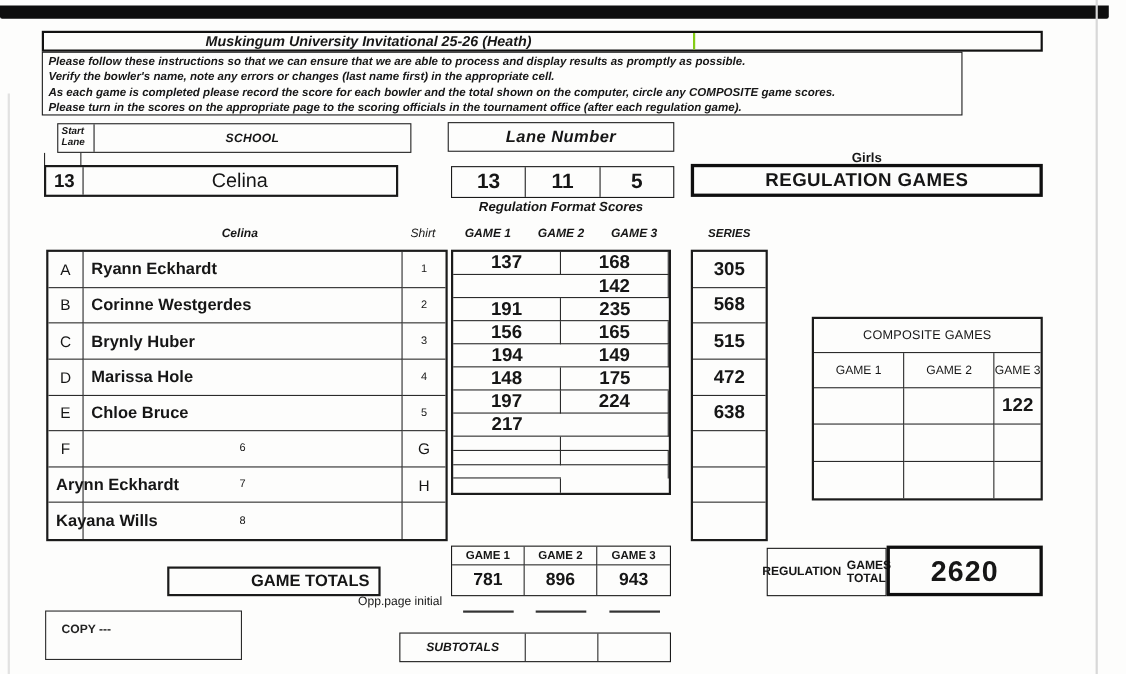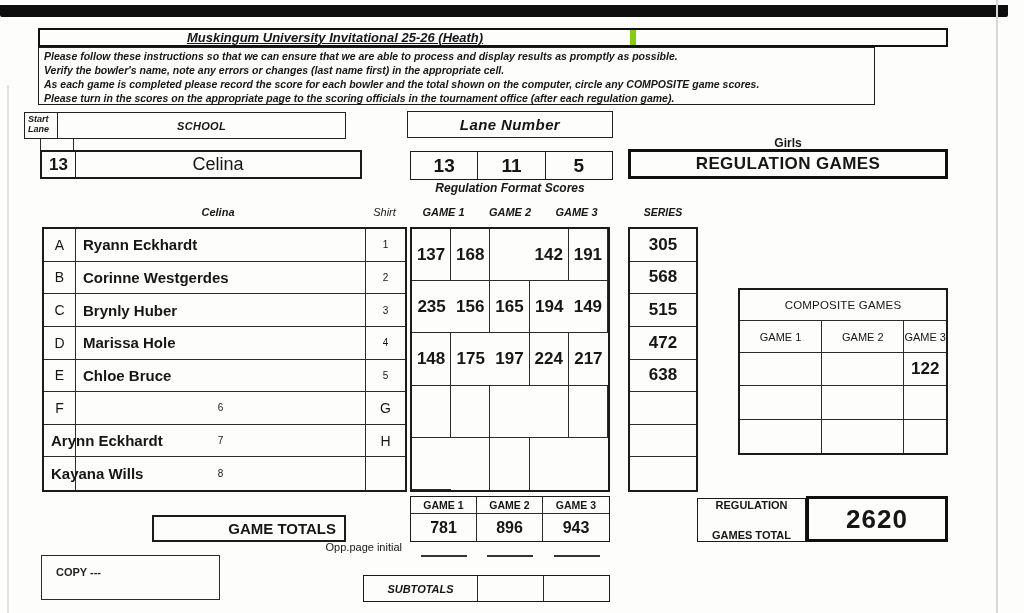--- a/index.html
+++ b/index.html
@@ -17,30 +17,30 @@
   
   .edge-right{position:absolute;left:996px;top:0;width:2px;height:613px;background:#d8d8d8;}
   .edge-left{position:absolute;left:7px;top:85px;width:2px;height:528px;background:#e2e2e1;}
   .topbar{position:absolute;left:0;top:5px;width:1008px;height:12px;background:#0e0e0e;border-radius:0 0 2px 2px;}
 
   .abs{position:absolute;box-sizing:border-box;}
   .flexc{display:flex;align-items:center;justify-content:center;}
 
   
   .title-row{left:38px;top:28px;width:910px;height:19px;border:2px solid #111;display:flex;}
-  .title-cell{width:590px;border-right:6px solid #84cc16;display:flex;align-items:center;justify-content:center;
-    font-size:13px;font-weight:bold;font-style:italic;text-decoration:underline;}
+  .title-cell{width:590px;border-right:2px solid #84cc16;display:flex;align-items:center;justify-content:center;
+    font-size:13px;font-weight:bold;font-style:italic;}
   .title-empty{flex:1;}
 
   
   .instructions{left:38px;top:47px;width:837px;height:58px;border:1.5px solid #1c1c1c;
     padding:1px 0 0 5px;font-size:10.5px;font-weight:bold;font-style:italic;line-height:14px;}
 
   
-  .school-head{left:24px;top:112px;width:322px;height:27px;border:1.5px solid #222;display:flex;}
+  .school-head{left:52px;top:112px;width:322px;height:27px;border:1.5px solid #222;display:flex;}
   .startlane-label{width:33px;border-right:1.5px solid #222;font-size:9px;font-weight:bold;font-style:italic;
     line-height:9.5px;padding:2px 0 0 3px;box-sizing:border-box;}
   .school-label{flex:1;display:flex;align-items:center;justify-content:center;
     font-size:11px;font-weight:bold;font-style:italic;letter-spacing:0.3px;}
   .school-gap{left:40px;top:139px;width:34px;height:11px;border-left:1.5px solid #2a2a2a;border-right:1.5px solid #2a2a2a;}
   .school-row{left:40px;top:150px;width:322px;height:29px;border:2px solid #1a1a1a;display:flex;}
   .startlane-value{width:33px;border-right:1.5px solid #222;display:flex;align-items:center;justify-content:center;
     font-size:17px;font-weight:bold;}
   .school-value{flex:1;display:flex;align-items:center;justify-content:center;font-size:18px;font-weight:normal;}
 
@@ -69,22 +69,22 @@
   .bowler-table{left:42px;top:227px;width:365px;height:265px;border:2px solid #1b1b1b;
     display:grid;grid-template-columns:32px 290px 1fr;grid-auto-rows:1fr;}
   .bt-cell{border-right:1.5px solid #2b2b2b;border-bottom:1.5px solid #2b2b2b;display:flex;align-items:center;min-width:0;}
   .bt-cell:nth-child(3n){border-right:none;}
   .bt-cell:nth-child(n+22){border-bottom:none;}
   .letter-cell{justify-content:center;font-size:14px;}
   .name-cell{padding-left:7px;font-weight:bold;font-size:15px;white-space:nowrap;}
   .shirt-cell{justify-content:center;font-size:10px;}
 
   
-  .games-grid{left:410px;top:227px;width:200px;height:265px;border:2px solid #1b1b1b;
-    display:grid;grid-template-columns:repeat(5,1fr);grid-auto-rows:1fr;}
+  .games-grid{left:410px;top:227px;width:200px;height:223px;border:2px solid #1b1b1b;
+    display:grid;grid-template-columns:repeat(2,1fr);grid-auto-rows:1fr;}
   .gg-cell{border-right:1.5px solid #2b2b2b;border-bottom:1.5px solid #2b2b2b;
     display:flex;align-items:center;justify-content:center;font-size:17px;font-weight:bold;}
   .gg-cell:nth-child(3n){border-right:none;}
   .gg-cell:nth-child(n+22){border-bottom:none;}
 
   
   .series-col{left:628px;top:227px;width:70px;height:265px;border:2px solid #1b1b1b;
     display:grid;grid-auto-rows:1fr;}
   .sc-cell{border-bottom:1.5px solid #2b2b2b;display:flex;align-items:center;justify-content:center;
     font-size:17px;font-weight:bold;}
@@ -117,21 +117,21 @@
   .uline{position:absolute;top:555px;height:2px;background:#333;width:46px;}
   .u1{left:421px;}.u2{left:487px;}.u3{left:554px;}
   .subtotals{left:363px;top:575px;width:247px;height:27px;border:1.5px solid #1b1b1b;display:flex;}
   .st-label{width:113px;border-right:1.5px solid #2b2b2b;display:flex;align-items:center;justify-content:center;
     font-size:11px;font-weight:bold;font-style:italic;}
   .st-cell{flex:1;border-right:1.5px solid #2b2b2b;}
   .st-cell:last-child{border-right:none;}
   .copy-box{left:41px;top:555px;width:179px;height:45px;border:1.5px solid #2b2b2b;
     padding:10px 0 0 14px;font-size:11px;font-weight:bold;color:#222;}
   .reg-total-label{left:697px;top:498px;width:109px;height:44px;border:1.5px solid #1b1b1b;
-    display:flex;flex-direction:column;align-items:center;justify-content:space-between;gap:5px;
+    display:flex;flex-direction:row;align-items:center;justify-content:center;gap:5px;
     font-size:11px;font-weight:bold;}
   .reg-total-value{left:806px;top:496px;width:142px;height:46px;border:3px solid #0f0f0f;
     font-size:26px;font-weight:bold;letter-spacing:1px;}
 </style>
 </head>
 <body>
 
 <div class="sheet">
   <div class="topbar"></div>
   <div class="edge-right"></div>

